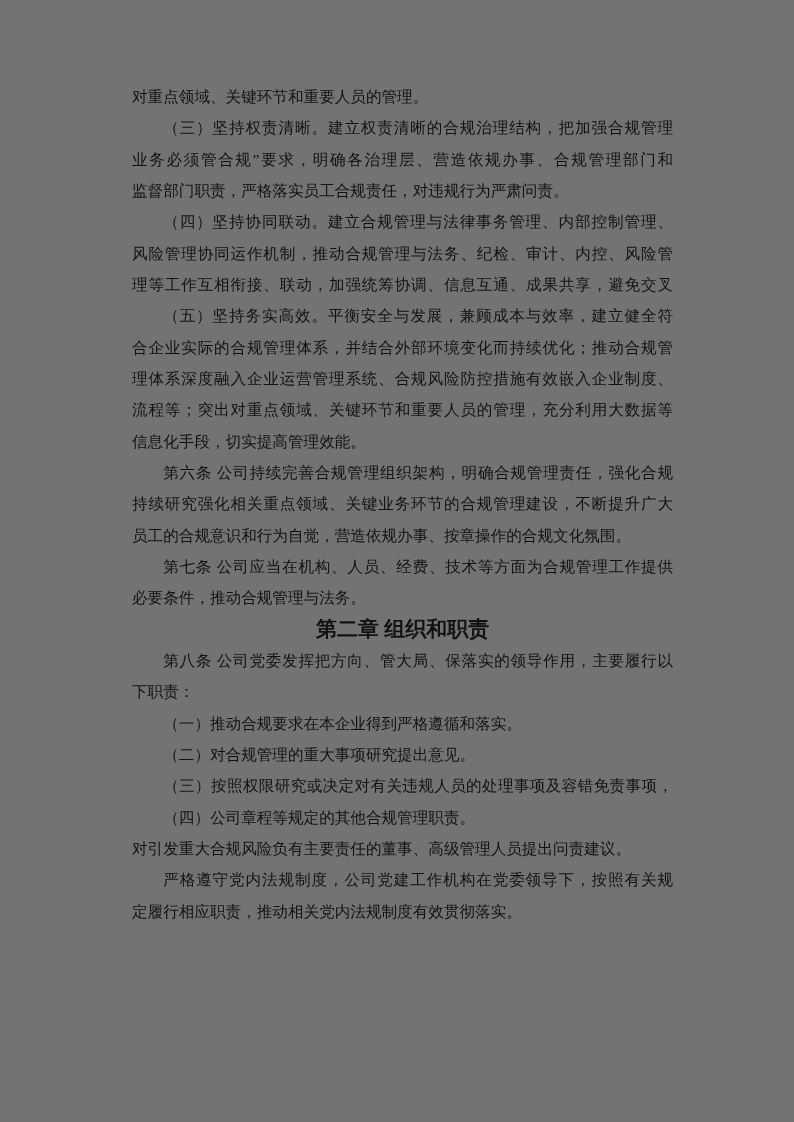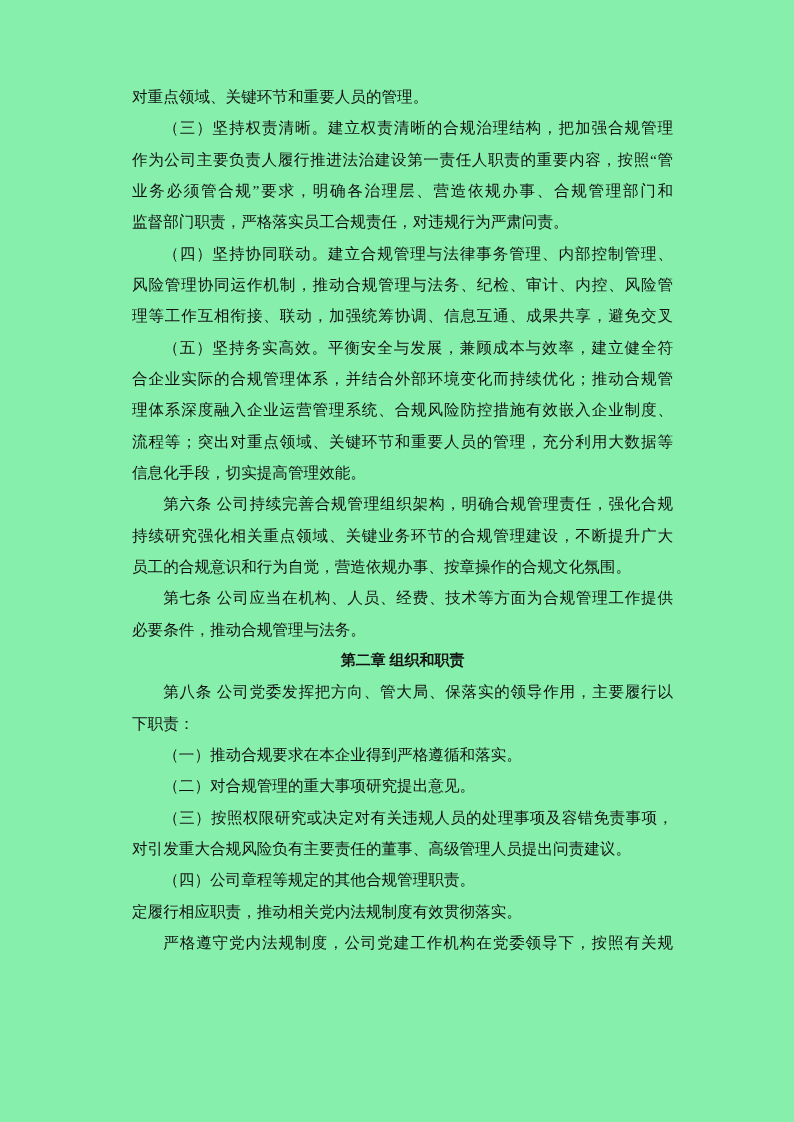--- a/index.html
+++ b/index.html
@@ -30,34 +30,33 @@
     text-align-last: justify;
     text-justify: inter-character;
   }
   .line.indent {
     text-indent: 2em;
   }
   .line.chapter {
     text-align: right;
     text-align-last: center;
     font-weight: 700;
-    font-size: 15px;
+    font-size: 21px;
   }
   .bold {
     font-weight: 400;
   }
 </style>
 </head>
 <body>
 
-<div class="page" style="background: #86efac;">
+<div class="page" style="background: #737373;">
   <div class="text-block" style="color: rgb(18, 18, 18);">
       <div class="line">对重点领域、关键环节和重要人员的管理。</div>
       <div class="line justify indent">（三）坚持权责清晰。建立权责清晰的合规治理结构，把加强合规管理</div>
-      <div class="line justify">作为公司主要负责人履行推进法治建设第一责任人职责的重要内容，按照“管</div>
       <div class="line justify">业务必须管合规”要求，明确各治理层、营造依规办事、合规管理部门和</div>
       <div class="line">监督部门职责，严格落实员工合规责任，对违规行为严肃问责。</div>
       <div class="line justify indent">（四）坚持协同联动。建立合规管理与法律事务管理、内部控制管理、</div>
       <div class="line justify">风险管理协同运作机制，推动合规管理与法务、纪检、审计、内控、风险管</div>
       <div class="line justify">理等工作互相衔接、联动，加强统筹协调、信息互通、成果共享，避免交叉</div>
       <div class="line justify indent">（五）坚持务实高效。平衡安全与发展，兼顾成本与效率，建立健全符</div>
       <div class="line justify">合企业实际的合规管理体系，并结合外部环境变化而持续优化；推动合规管</div>
       <div class="line justify">理体系深度融入企业运营管理系统、合规风险防控措施有效嵌入企业制度、</div>
       <div class="line justify">流程等；突出对重点领域、关键环节和重要人员的管理，充分利用大数据等</div>
       <div class="line">信息化手段，切实提高管理效能。</div>
@@ -65,18 +64,18 @@
       <div class="line justify">持续研究强化相关重点领域、关键业务环节的合规管理建设，不断提升广大</div>
       <div class="line">员工的合规意识和行为自觉，营造依规办事、按章操作的合规文化氛围。</div>
       <div class="line justify indent"><span class="bold">第七条</span><span> 公司应当在机构、人员、经费、技术等方面为合规管理工作提供</span></div>
       <div class="line">必要条件，推动合规管理与法务。</div>
       <div class="line chapter">第二章 组织和职责</div>
       <div class="line justify indent"><span class="bold">第八条</span><span> 公司党委发挥把方向、管大局、保落实的领导作用，主要履行以</span></div>
       <div class="line">下职责：</div>
       <div class="line indent">（一）推动合规要求在本企业得到严格遵循和落实。</div>
       <div class="line indent">（二）对合规管理的重大事项研究提出意见。</div>
       <div class="line justify indent">（三）按照权限研究或决定对有关违规人员的处理事项及容错免责事项，</div>
+      <div class="line indent">（四）公司章程等规定的其他合规管理职责。</div>
       <div class="line">对引发重大合规风险负有主要责任的董事、高级管理人员提出问责建议。</div>
-      <div class="line indent">（四）公司章程等规定的其他合规管理职责。</div>
+      <div class="line justify indent">严格遵守党内法规制度，公司党建工作机构在党委领导下，按照有关规</div>
       <div class="line">定履行相应职责，推动相关党内法规制度有效贯彻落实。</div>
-      <div class="line justify indent">严格遵守党内法规制度，公司党建工作机构在党委领导下，按照有关规</div>
     </div>
 </div>
 
 </body></html>

